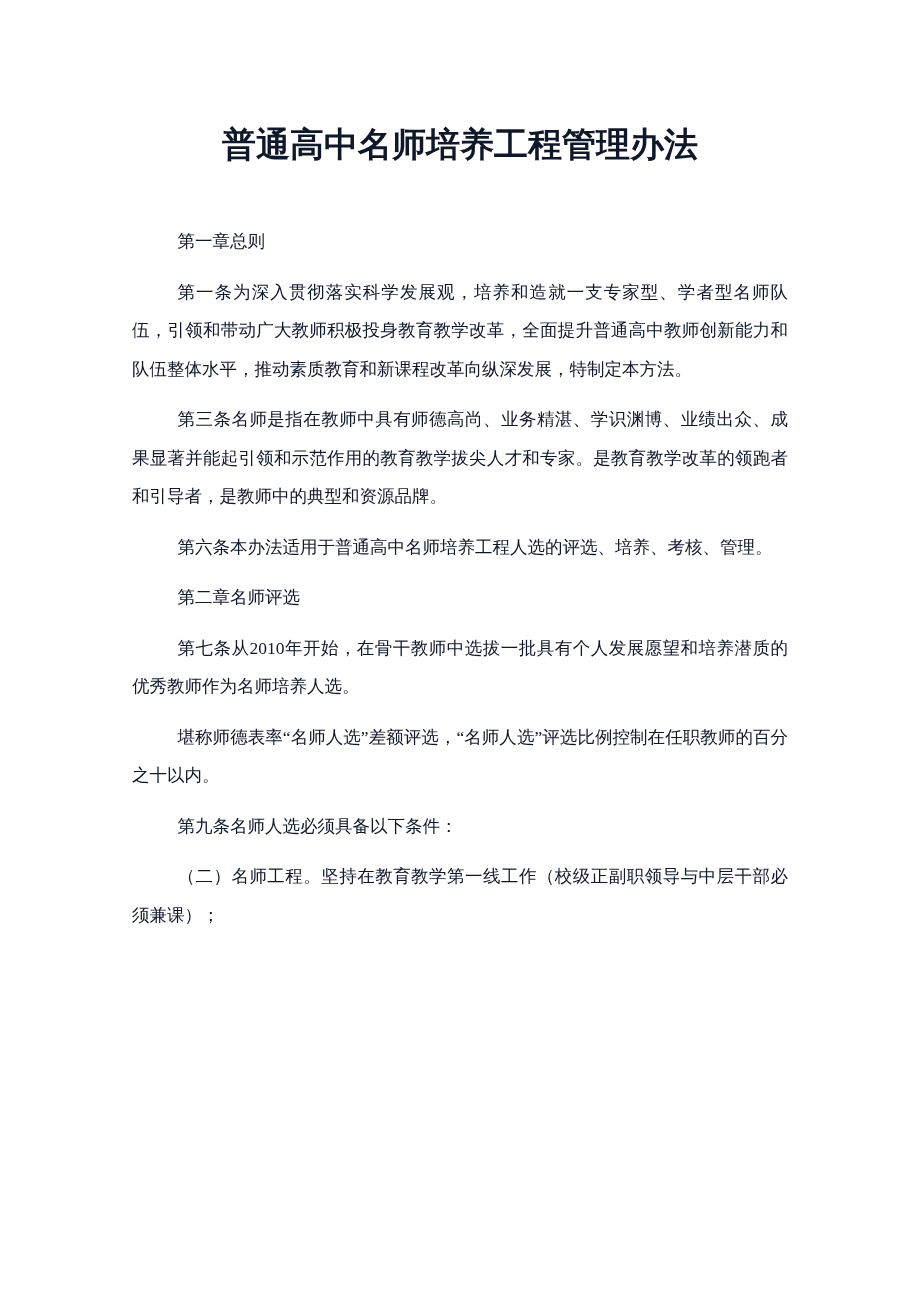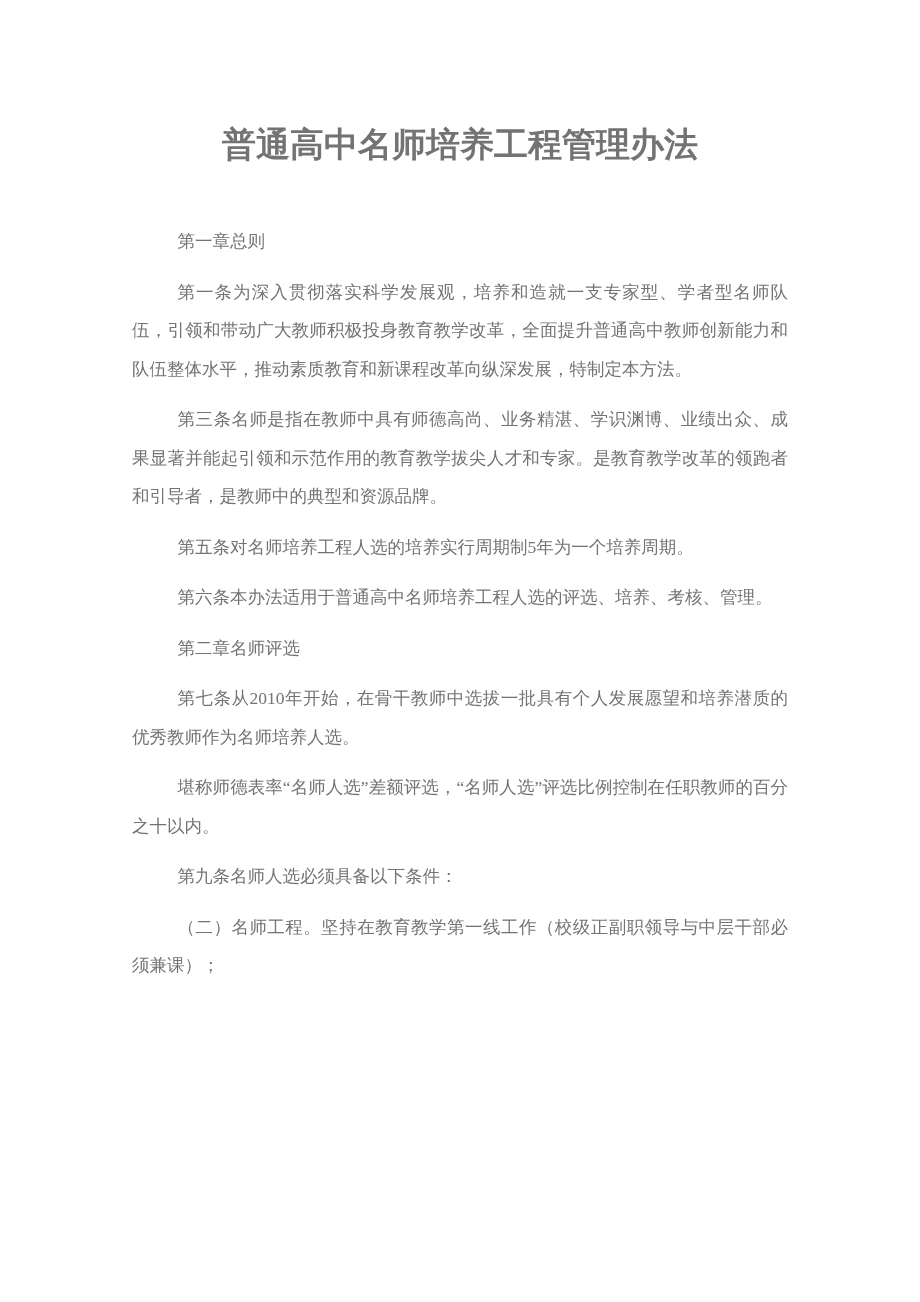--- a/index.html
+++ b/index.html
@@ -4,21 +4,21 @@
 <style>
   html, body {
     margin: 0;
     padding: 0;
     background: #ffffff;
   }
   .page {
     width: 920px;
     height: 1302px;
     background: #ffffff;
-    color: #737373;
+    color: #0f172a;
     font-family: "Liberation Serif", "DejaVu Serif", serif;
     overflow: hidden;
     box-sizing: border-box;
     padding: 120px 120px 0 120px;
   }
   .doc-title {
     font-size: 34px;
     font-weight: bold;
     line-height: 50px;
     text-align: center;
@@ -40,21 +40,20 @@
 </style>
 </head>
 <body>
 
 <div class="page">
   <h1 class="doc-title">普通高中名师培养工程管理办法</h1>
   <div class="doc-body">
       <p>第一章总则</p>
       <p>第一条为深入贯彻落实科学发展观，培养和造就一支专家型、学者型名师队伍，引领和带动广大教师积极投身教育教学改革，全面提升普通高中教师创新能力和队伍整体水平，推动素质教育和新课程改革向纵深发展，特制定本方法。</p>
       <p>第三条名师是指在教师中具有师德高尚、业务精湛、学识渊博、业绩出众、成果显著并能起引领和示范作用的教育教学拔尖人才和专家。是教育教学改革的领跑者和引导者，是教师中的典型和资源品牌。</p>
-      <p>第五条对名师培养工程人选的培养实行周期制5年为一个培养周期。</p>
       <p>第六条本办法适用于普通高中名师培养工程人选的评选、培养、考核、管理。</p>
       <p>第二章名师评选</p>
       <p>第七条从2010年开始，在骨干教师中选拔一批具有个人发展愿望和培养潜质的优秀教师作为名师培养人选。</p>
       <p>堪称师德表率“名师人选”差额评选，“名师人选”评选比例控制在任职教师的百分之十以内。</p>
       <p>第九条名师人选必须具备以下条件：</p>
       <p>（二）名师工程。坚持在教育教学第一线工作（校级正副职领导与中层干部必须兼课）；</p>
     </div>
 </div>
 
 </body></html>

